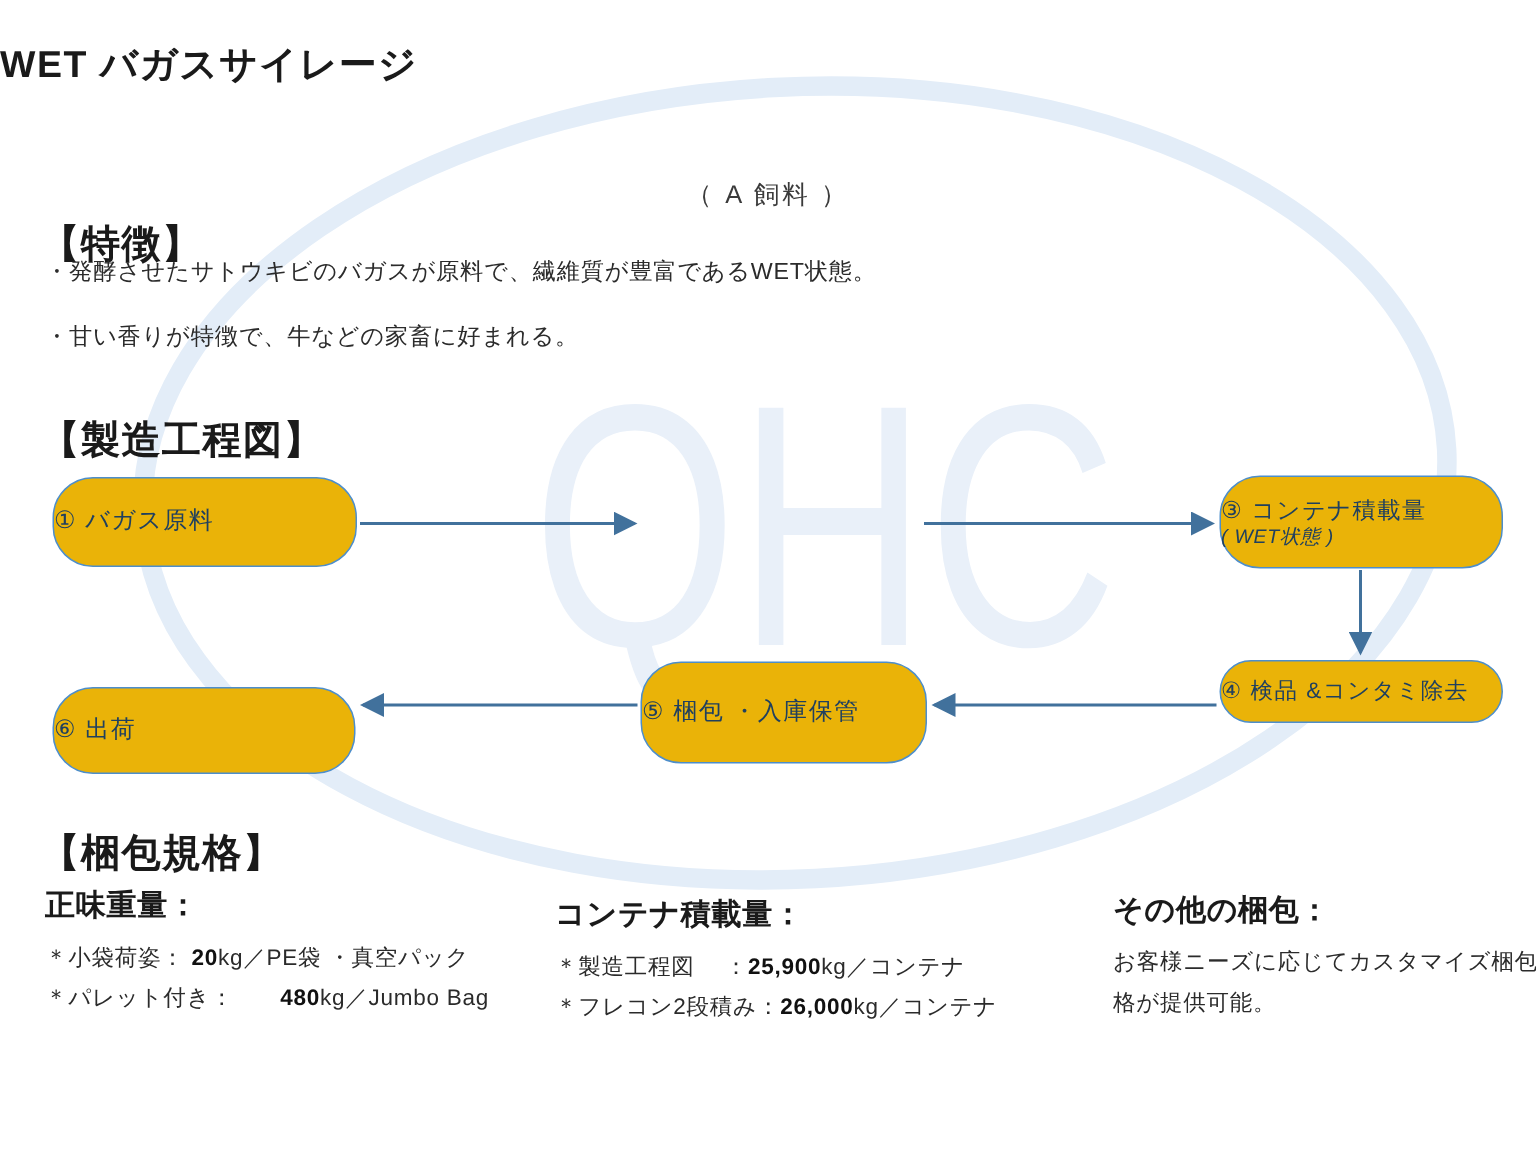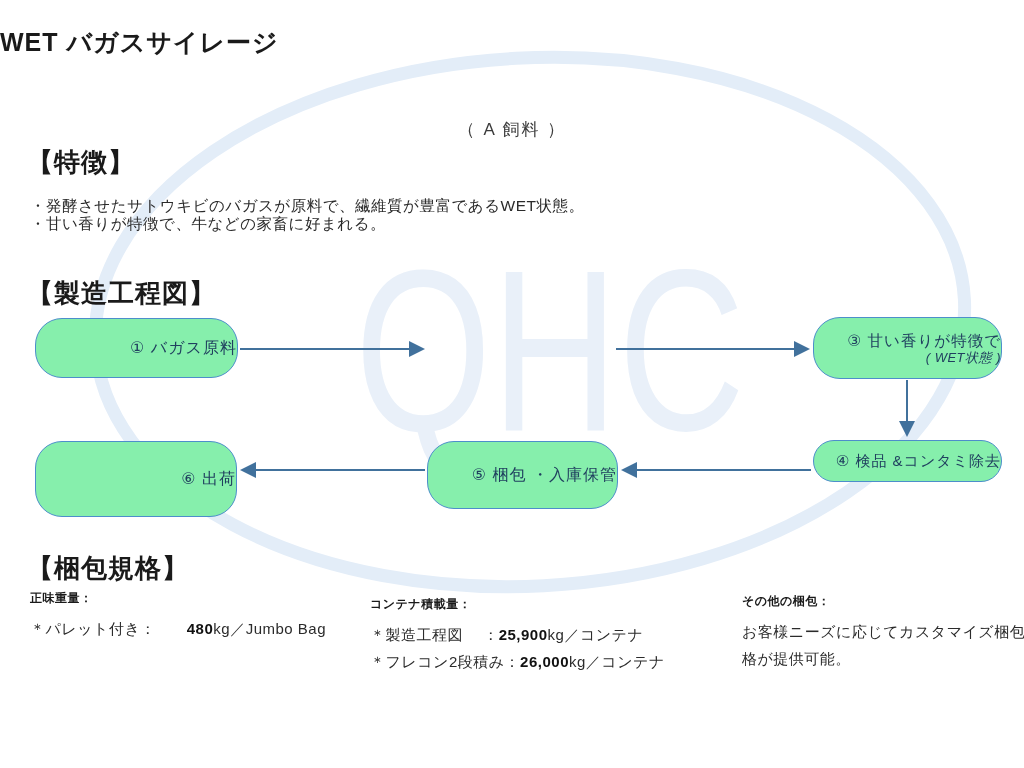--- a/index.html
+++ b/index.html
@@ -47,31 +47,31 @@
   .h-process  { left: 27px; top: 276px; }
   .h-packing  { left: 27px; top: 551px; }
 
   .feature-line {
     position: absolute;
     left: 30px;
     font-size: 15.5px;
     color: #2b2b2b;
     letter-spacing: 0.5px;
   }
-  .f1 { top: 196px; }
+  .f1 { top: 171px; }
   .f2 { top: 214px; }
 
   .flow-box {
     position: absolute;
-    background: #86efac;
+    background: #eab308;
     border: 1.5px solid #4d8ecb;
     border-radius: 27px;
     display: flex;
     flex-direction: column;
-    align-items: flex-end;
+    align-items: flex-start;
     justify-content: center;
     color: #20405f;
     box-sizing: border-box;
   }
   .flow-box .label {
     font-size: 16px;
     letter-spacing: 1px;
     line-height: 1.25;
   }
   .flow-box .note {
@@ -80,28 +80,28 @@
     line-height: 1.2;
     letter-spacing: 0.5px;
   }
   .box-1 { left: 35px;  top: 318px; width: 203px; height: 60px; }
   .box-2 { left: 428px; top: 317px; width: 186px; height: 62px; }
   .box-3 { left: 813px; top: 317px; width: 189px; height: 62px; }
   .box-3 .label { font-size: 15.5px; }
   .box-4 { left: 813px; top: 440px; width: 189px; height: 42px; }
   .box-4 .label { font-size: 15px; }
   .box-5 { left: 427px; top: 441px; width: 191px; height: 68px; }
-  .box-6 { left: 35px;  top: 441px; width: 202px; height: 76px; }
+  .box-6 { left: 35px;  top: 458px; width: 202px; height: 58px; }
 
   .arrow-svg { pointer-events: none; }
 
   .pack-col { position: absolute; color: #2b2b2b; }
   .pack-col .col-title {
     font-weight: 700;
-    font-size: 12px;
+    font-size: 20px;
     color: #1a1a1a;
     margin-bottom: 8px;
     letter-spacing: 0.5px;
   }
   .pack-col .pline {
     font-size: 15px;
     line-height: 27px;
     letter-spacing: 0.5px;
   }
   .pline .num { font-weight: 700; color: #111111; }
@@ -128,21 +128,21 @@
     <div class="feature-line f1">・発酵させたサトウキビのバガスが原料で、繊維質が豊富であるWET状態。</div>
     <div class="feature-line f2">・甘い香りが特徴で、牛などの家畜に好まれる。</div>
 
     <div class="section-heading h-process">【製造工程図】</div>
 
     <div class="flow-box box-1">
       <div class="label">① バガス原料</div>
       <div class="note"></div>
     </div>
     <div class="flow-box box-3">
-      <div class="label">③ 甘い香りが特徴で</div>
+      <div class="label">③ コンテナ積載量</div>
       <div class="note">( WET状態 )</div>
     </div>
     <div class="flow-box box-4">
       <div class="label">④ 検品 &amp;コンタミ除去</div>
       <div class="note"></div>
     </div>
     <div class="flow-box box-5">
       <div class="label">⑤ 梱包 ・入庫保管</div>
       <div class="note"></div>
     </div>
@@ -161,20 +161,21 @@
       <line x1="616" y1="349" x2="808" y2="349" stroke="#41719c" stroke-width="2" marker-end="url(#ah)"></line>
       <line x1="907" y1="380" x2="907" y2="435" stroke="#41719c" stroke-width="2" marker-end="url(#ah)"></line>
       <line x1="811" y1="470" x2="623" y2="470" stroke="#41719c" stroke-width="2" marker-end="url(#ah)"></line>
       <line x1="425" y1="470" x2="242" y2="470" stroke="#41719c" stroke-width="2" marker-end="url(#ah)"></line>
     </svg>
 
     <div class="section-heading h-packing">【梱包規格】</div>
 
     <div class="pack-col col-1">
       <div class="col-title">正味重量：</div>
+      <div class="pline"><span>＊小袋荷姿： </span><span class="num">20</span><span>kg／PE袋 ・真空パック</span></div>
       <div class="pline"><span>＊パレット付き：　　</span><span class="num">480</span><span>kg／Jumbo Bag</span></div>
     </div>
 
     <div class="pack-col col-2">
       <div class="col-title">コンテナ積載量：</div>
       <div class="pline"><span>＊製造工程図　 ：</span><span class="num">25,900</span><span>kg／コンテナ</span></div>
       <div class="pline"><span>＊フレコン2段積み：</span><span class="num">26,000</span><span>kg／コンテナ</span></div>
     </div>
 
     <div class="pack-col col-3">

